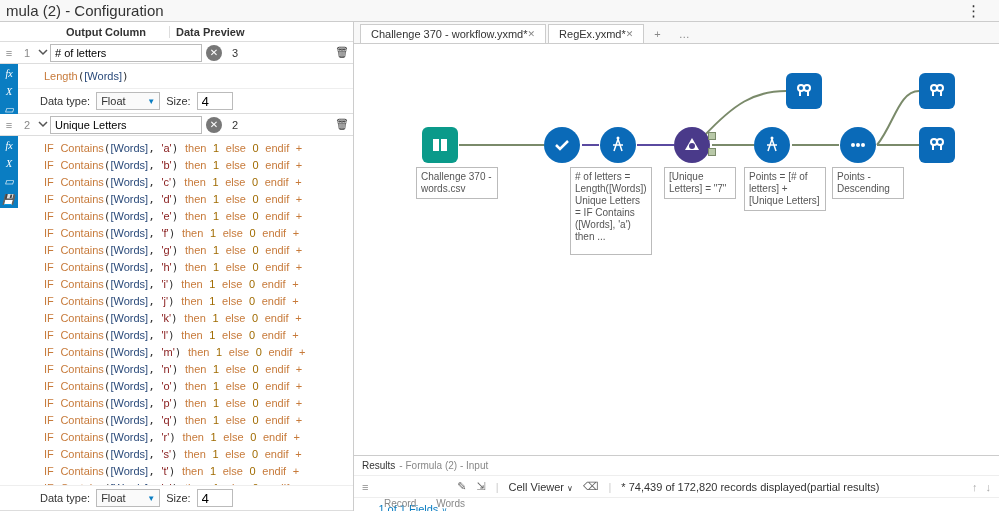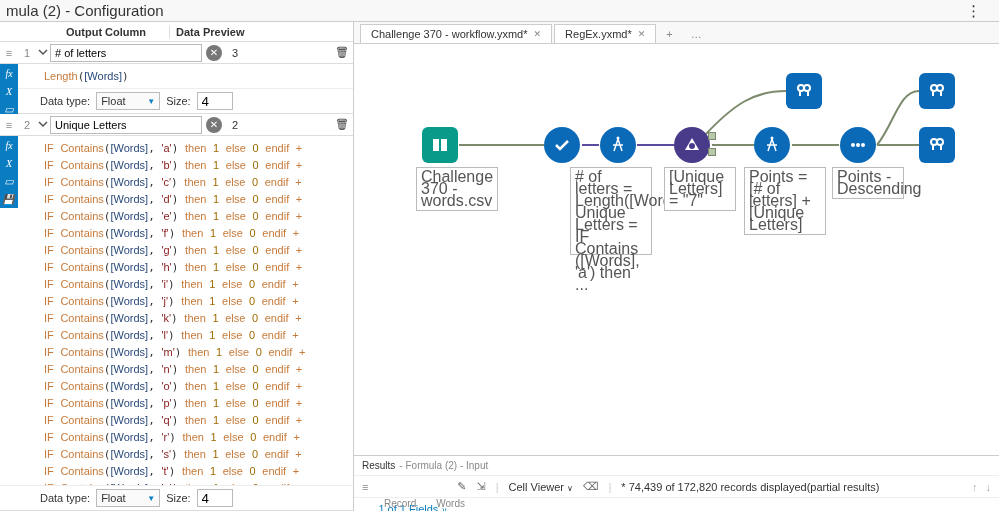--- a/index.html
+++ b/index.html
@@ -33,31 +33,31 @@
 .str{color:#8a2020;}
 .num{color:#a06b00;}
 .op{color:#c77a3a;}
 .dt-row{display:flex;align-items:center;height:26px;padding-left:40px;border-top:1px solid #eee;border-bottom:1px solid #ddd;background:#fff;gap:6px;}
 .dt-row label{color:#333;}
 .dt-sel{width:64px;height:18px;border:1px solid #bbb;background:#fafafa;display:flex;align-items:center;justify-content:space-between;padding:0 4px;cursor:pointer;}
 .dt-sel .dd{color:#0a7dc2;font-size:8px;}
 .sz-in{width:36px;height:18px;border:1px solid #bbb;padding:0 4px;}
 .right{flex:1;display:flex;flex-direction:column;min-height:0;}
 .tabs{height:22px;border-bottom:1px solid #ccc;display:flex;align-items:flex-end;padding-left:6px;gap:2px;background:#f8f8f8;}
-.tab{padding:3px 10px;border:1px solid #ccc;border-bottom:none;background:#fff;font-size:11px;display:flex;align-items:center;gap:6px;cursor:pointer;}
+.tab{padding:3px 10px;border:1px solid #ccc;border-bottom:none;background:#fff;font-size:11px;display:flex;align-items:center;cursor:pointer;}
 .tab .x{color:#888;font-size:9px;}
 .tab-add{padding:3px 8px;color:#888;cursor:pointer;}
 .canvas{flex:1;position:relative;background:#fff;overflow:hidden;}
 .tool{position:absolute;width:36px;height:36px;border-radius:50%;display:flex;align-items:center;justify-content:center;color:#fff;}
 .tool.book{background:#0a9a8a;border-radius:6px;}
 .tool.blue{background:#0a6ab8;}
 .tool.purple{background:#4a3a8a;}
 .tool.browse{background:#0a6ab8;border-radius:6px;}
 .port{position:absolute;width:8px;height:8px;background:#b8c8a8;border:1px solid #7a8a6a;}
-.tool-label{position:absolute;border:1px solid #bbb;background:#fff;padding:3px 4px;font-size:16px;line-height:12px;color:#555;width:82px;}
+.tool-label{position:absolute;border:1px solid #bbb;background:#fff;padding:3px 4px;font-size:10px;line-height:12px;color:#555;width:82px;}
 svg.wires{position:absolute;inset:0;width:100%;height:100%;pointer-events:none;}
 .results{height:56px;border-top:1px solid #ccc;display:flex;flex-direction:column;}
 .res-title{height:20px;display:flex;align-items:center;padding:0 8px;font-size:10px;color:#333;}
 .res-title .sub{color:#888;margin-left:4px;}
 .res-bar{height:22px;display:flex;align-items:center;padding:0 8px;gap:10px;border-top:1px solid #eee;}
 .res-bar .fcount{color:#0a7dc2;cursor:pointer;margin-top:44px;}
 .res-bar .ico{cursor:pointer;color:#666;}
 .res-bar .status{color:#333;}
 .res-bar .sep{color:#ccc;}
 .res-bar .nav{margin-left:auto;display:flex;gap:8px;color:#aaa;}

